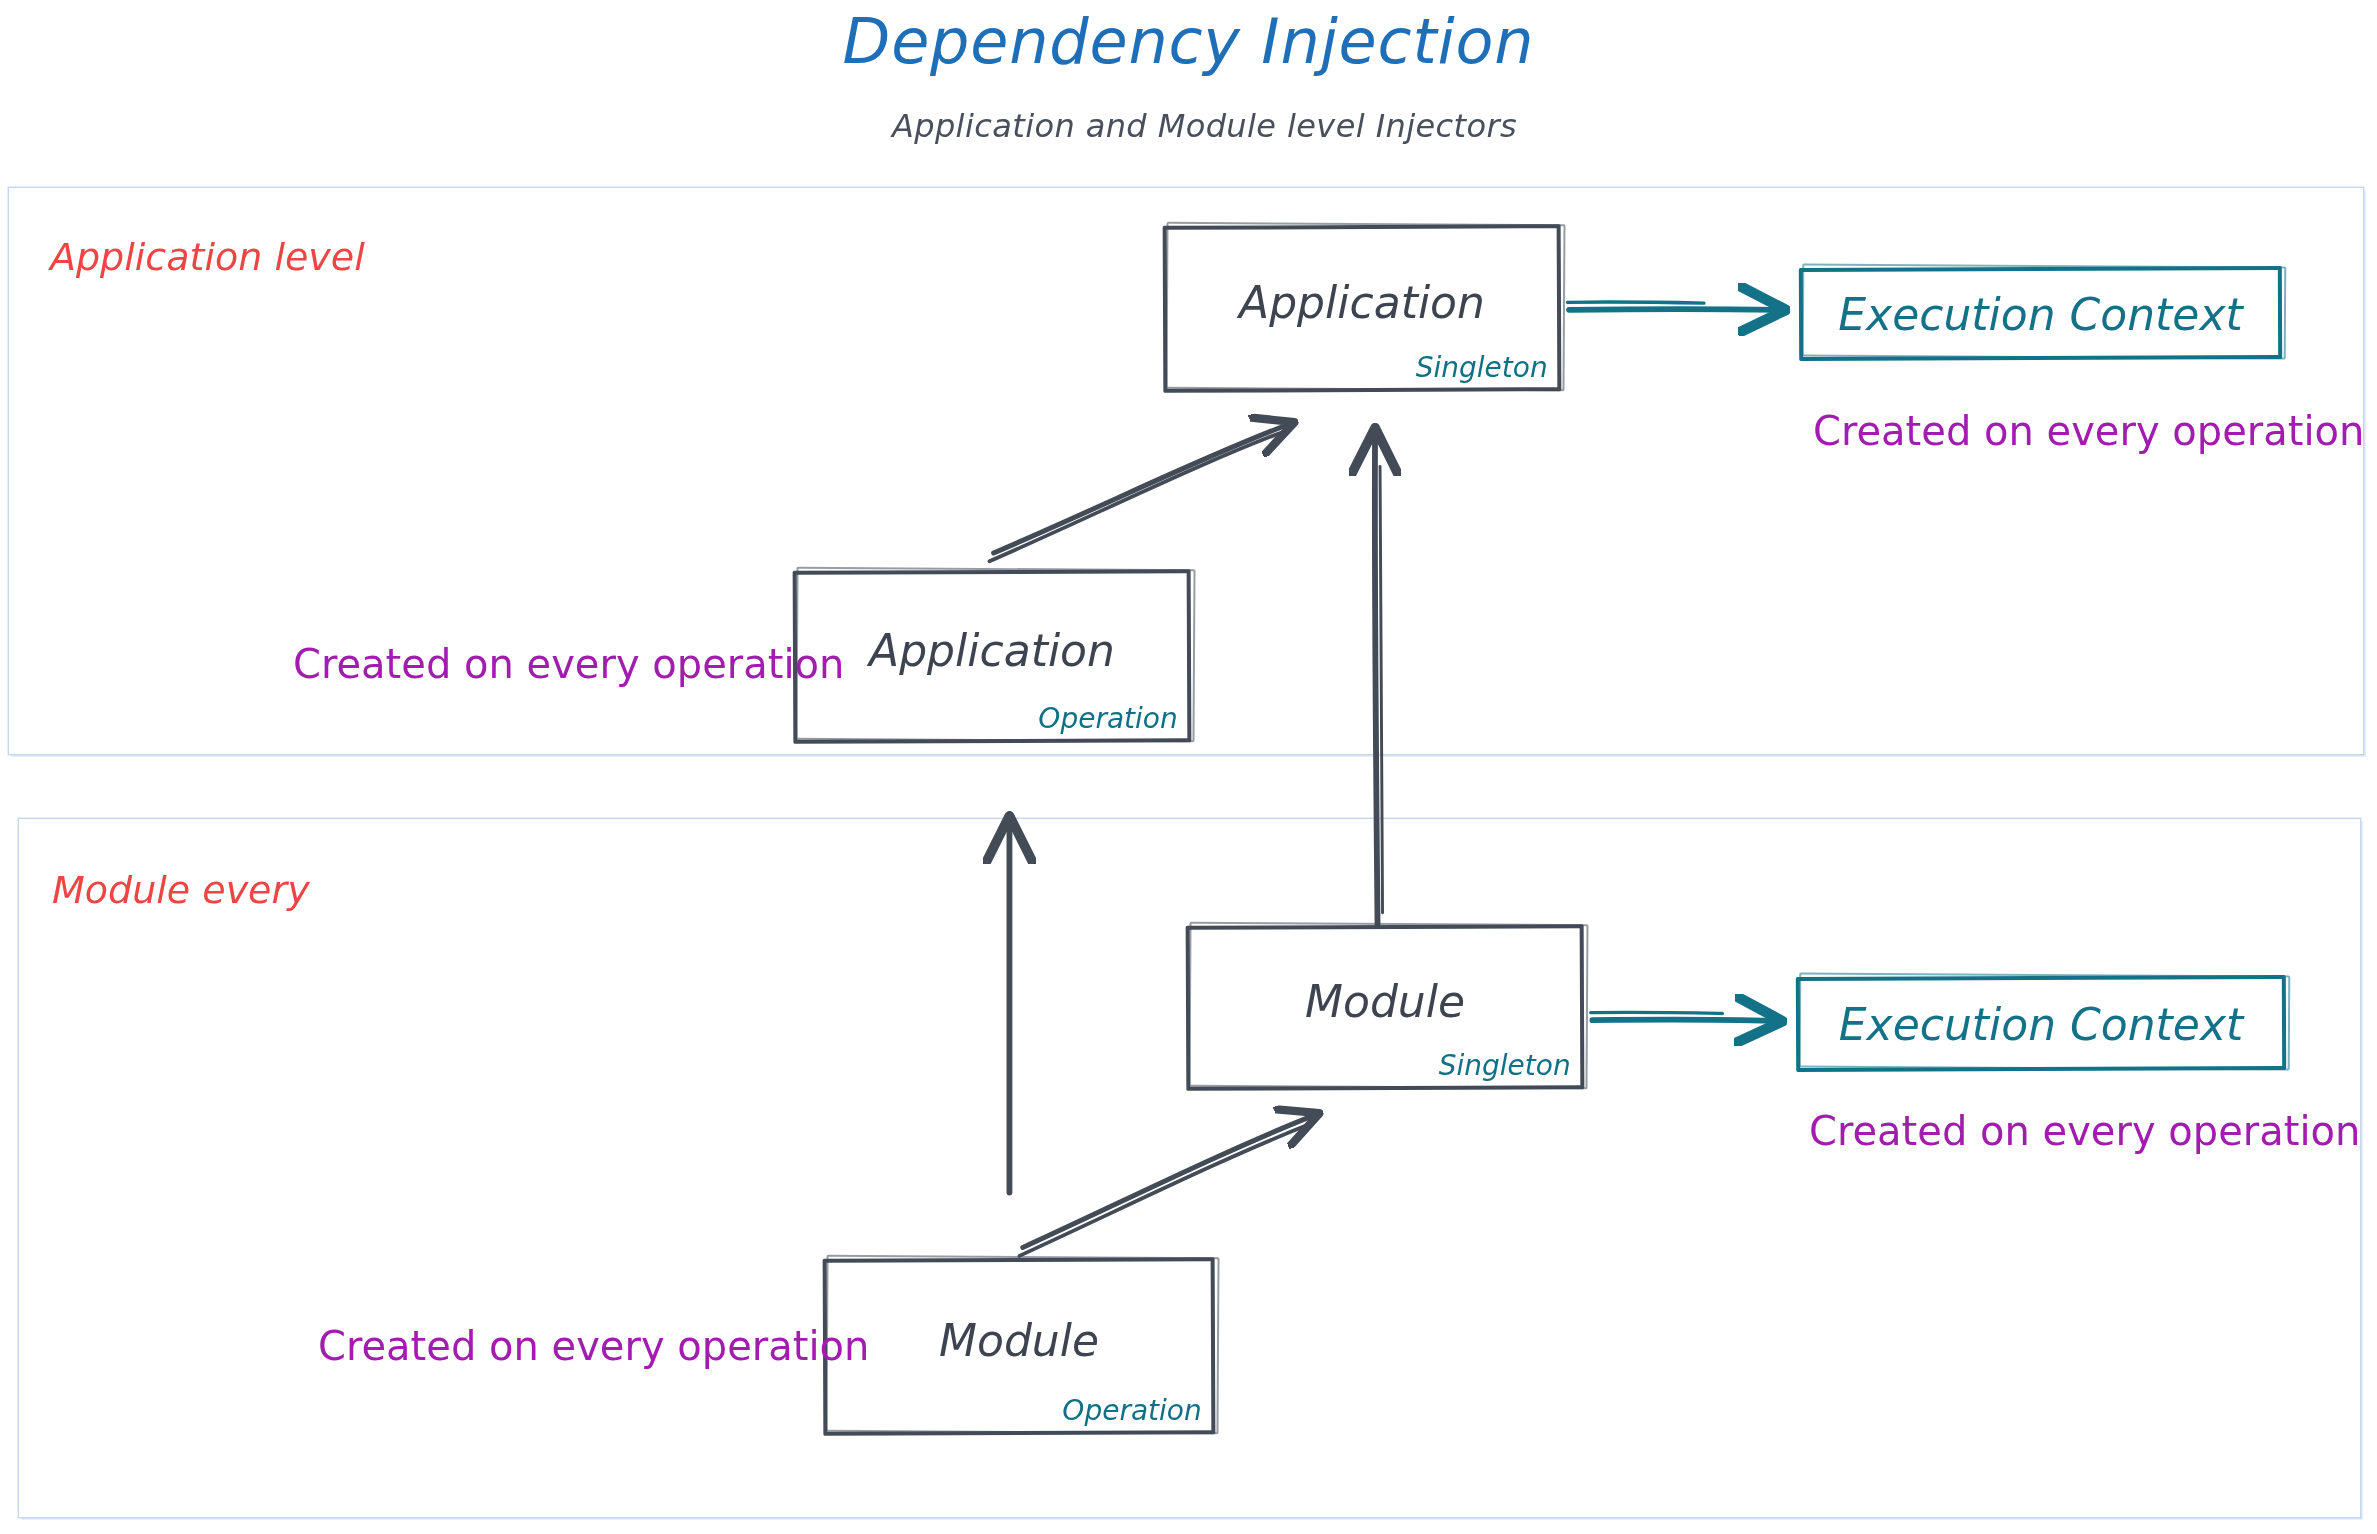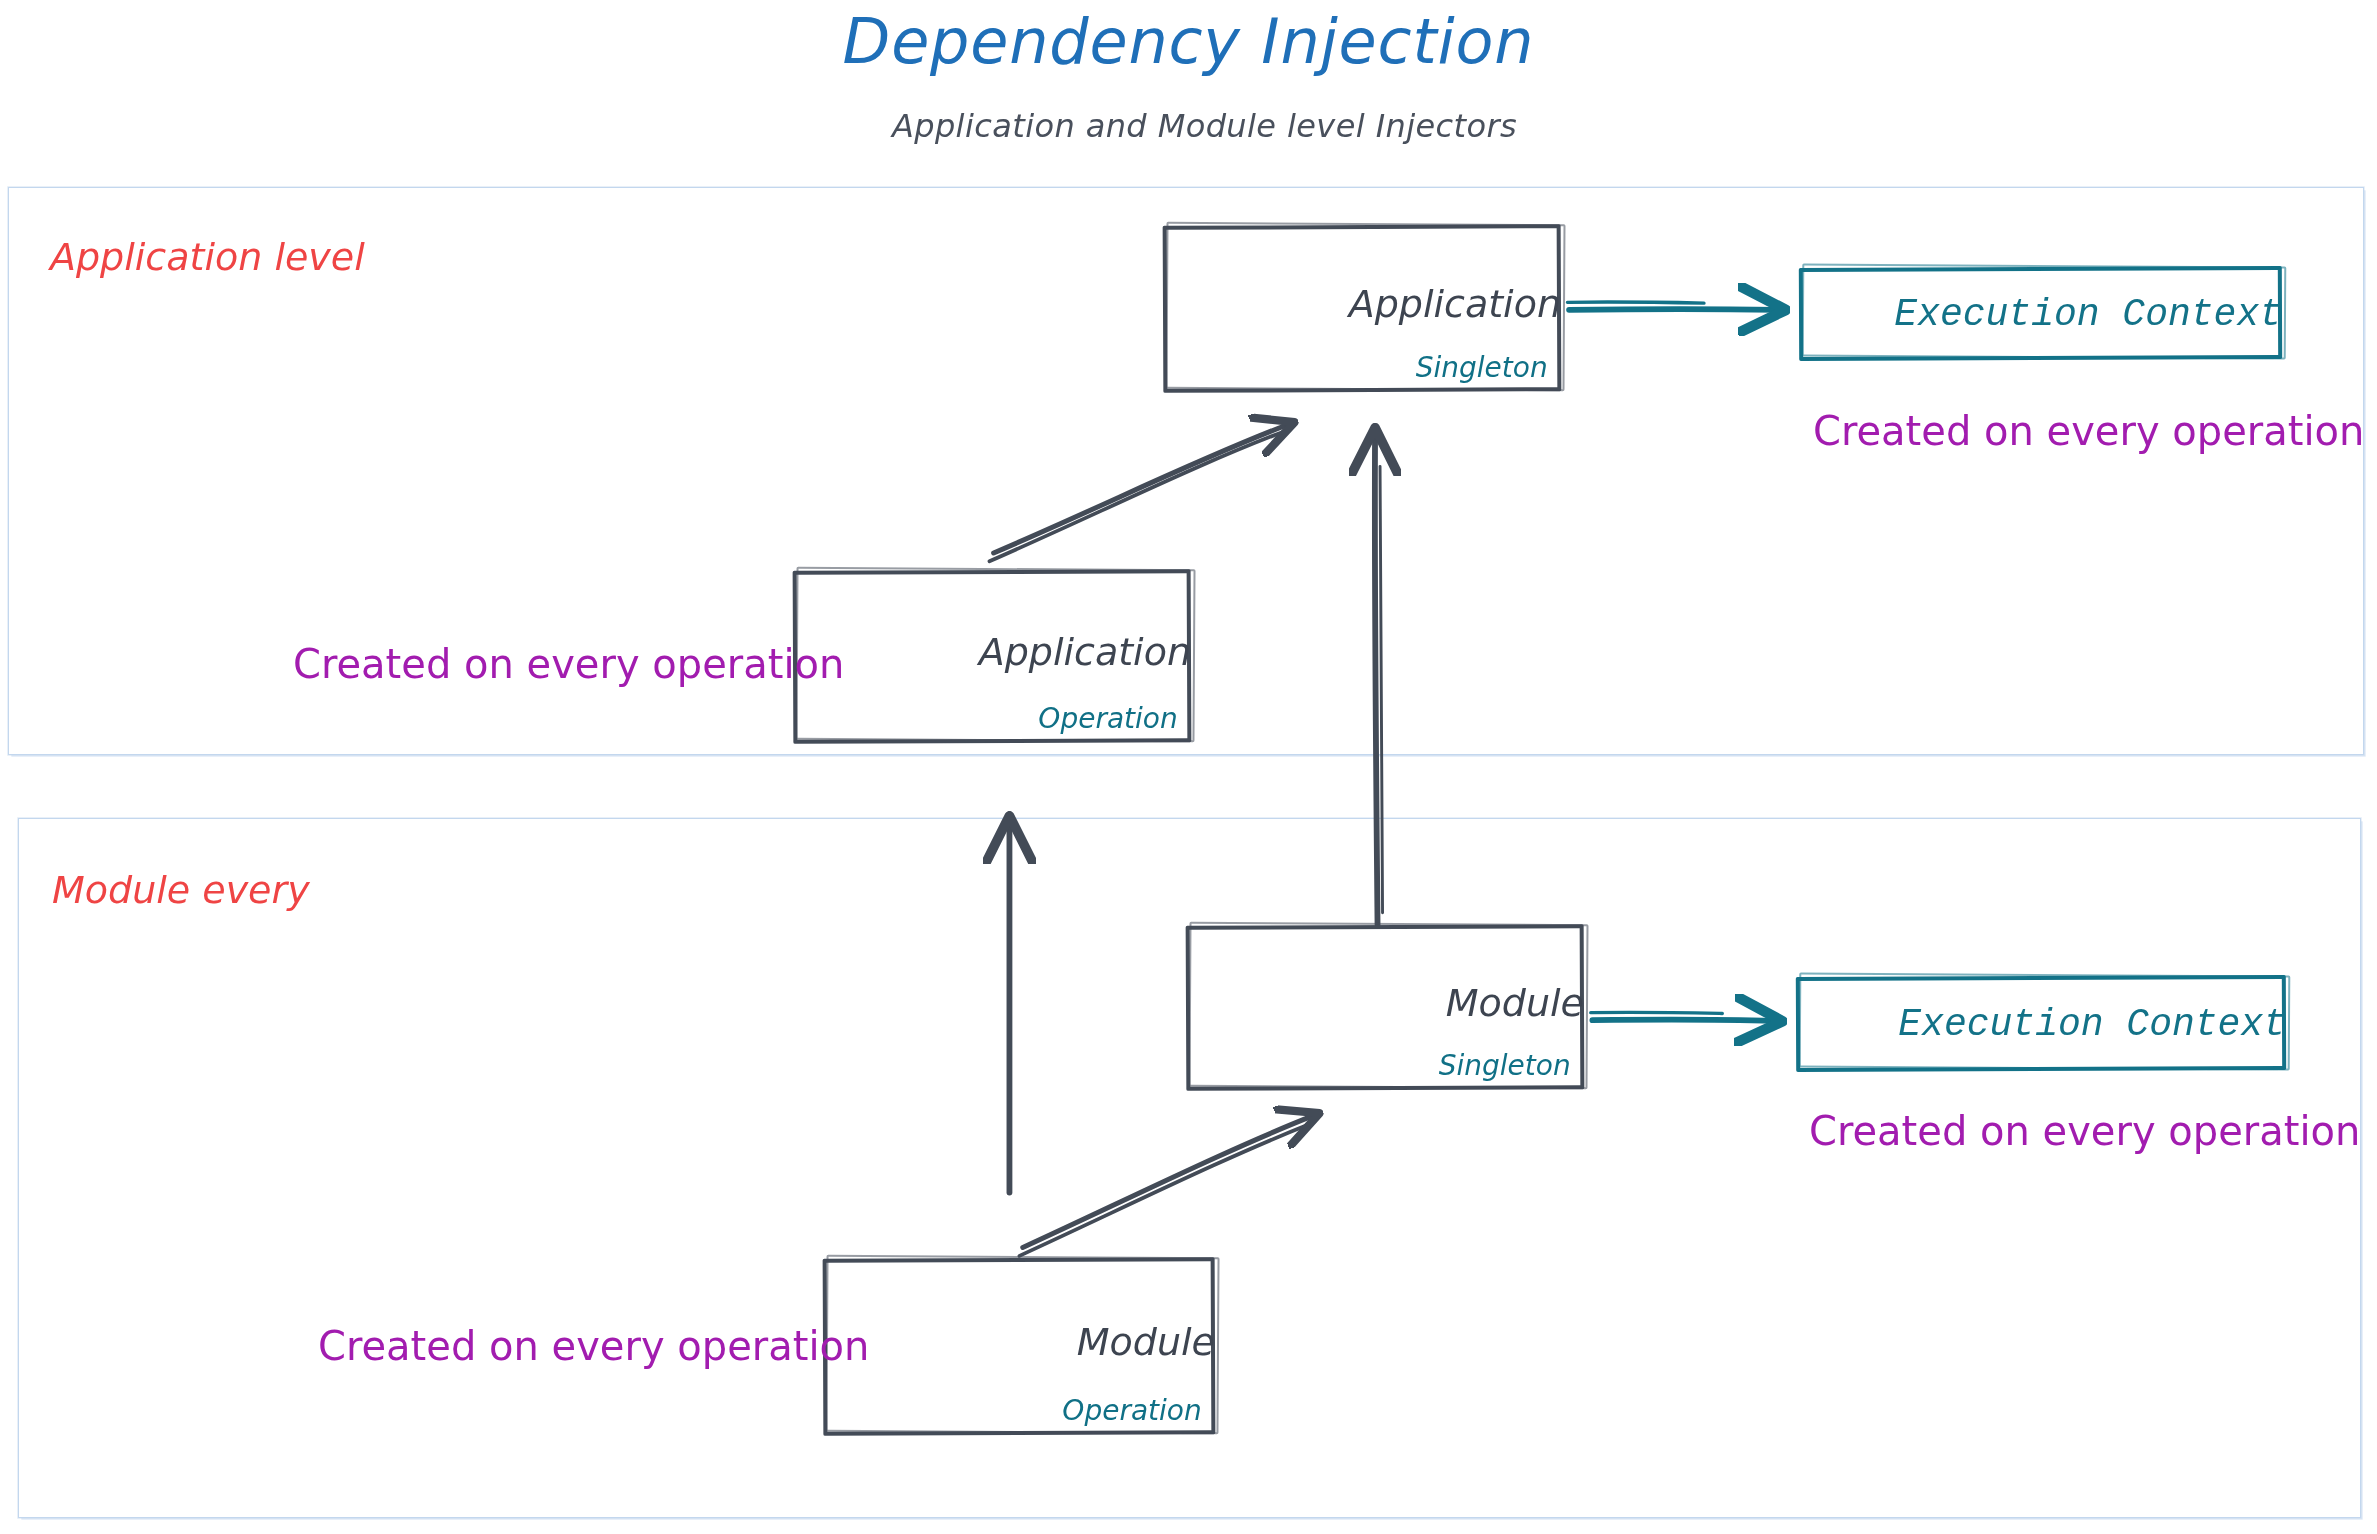--- a/index.html
+++ b/index.html
@@ -91,41 +91,41 @@
     left: 2.5px; top: -2.5px; right: -3.3px; bottom: 2.5px;
     border: 2.5px solid rgba(67,75,87,0.55);
     border-radius: 1.7px;
     transform: rotate(0.35deg);
   }
   .node .nlabel {
     position: absolute;
     left: 0; right: 0;
     top: 50%;
     transform: translateY(-62%);
-    text-align: right;
+    text-align: center;
     color: #3d4450;
-    font-size: 38px;
+    font-size: 44px;
     font-style: italic;
     white-space: nowrap;
   }
   .node .scope {
     position: absolute;
     right: 13.3px;
     bottom: 8.3px;
     color: #107086;
     font-size: 28px;
     font-style: italic;
     white-space: nowrap;
     text-align: center;
   }
 
   
   .node.teal .frame  { border-color: #137288; }
   .node.teal .frame2 { border-color: rgba(19,114,136,0.55); }
-  .node.teal .nlabel { color: #137288; transform: translateY(-50%); font-family: Liberation Mono, monospace; }
+  .node.teal .nlabel { color: #137288; transform: translateY(-50%); }
 
   
   #node-app-singleton    { left: 1163px; top: 225px;  width: 398px; height: 167px; }
   #node-app-operation    { left: 793px;  top: 570px;  width: 398px; height: 173px; }
   #node-exec-ctx-top     { left: 1799px; top: 267px;  width: 483px; height: 93px; }
   #node-module-singleton { left: 1186px; top: 925px; width: 398px; height: 165px; }
   #node-module-operation { left: 823px;  top: 1258px; width: 392px; height: 177px; }
   #node-exec-ctx-bottom  { left: 1796px; top: 976px; width: 490px; height: 95px; }
 
   

